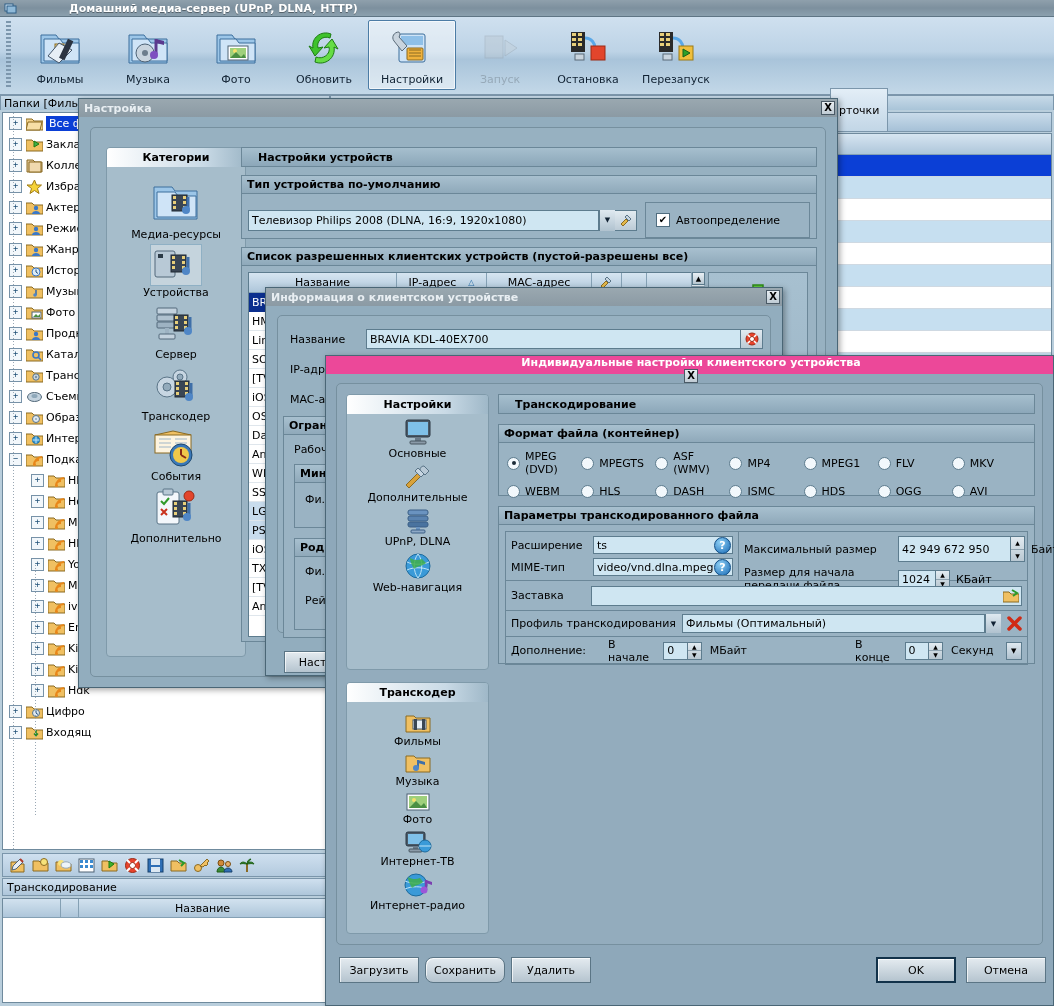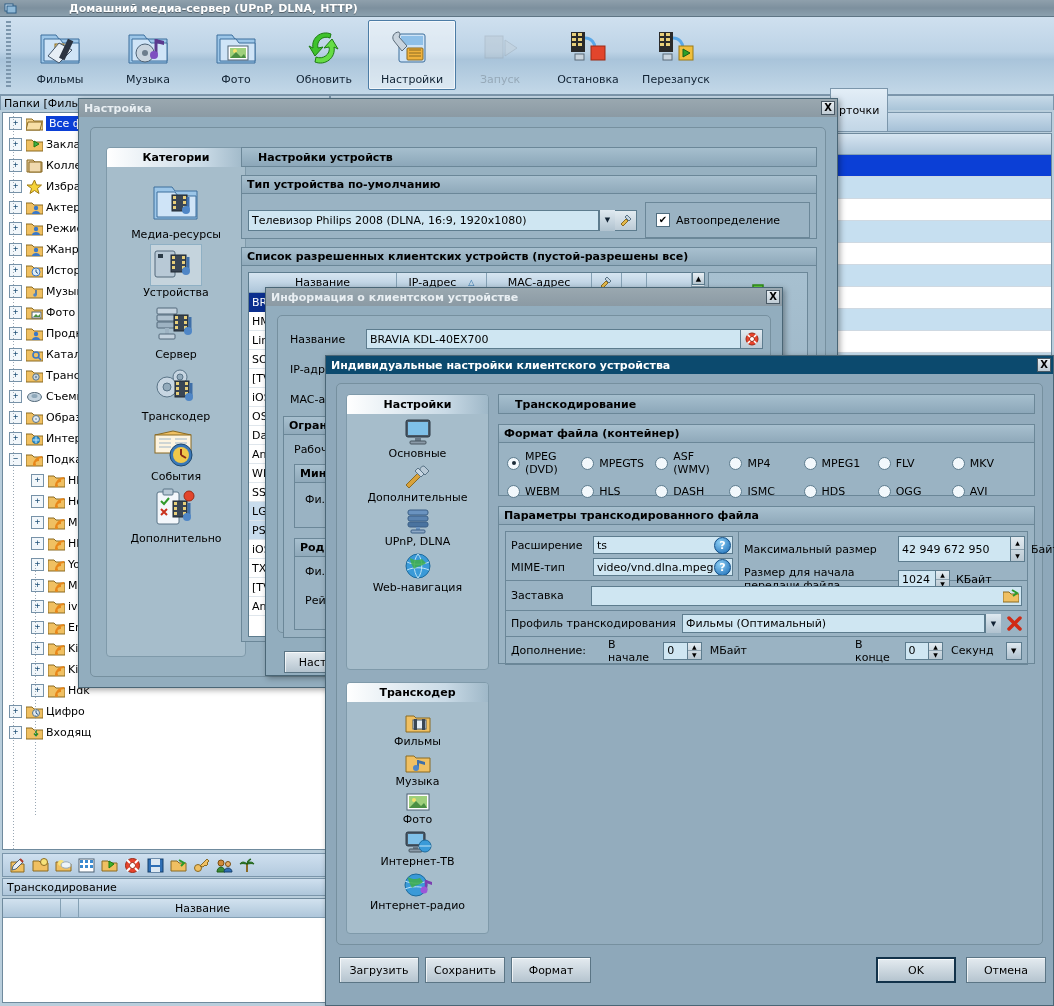--- a/index.html
+++ b/index.html
@@ -107,21 +107,21 @@
     border-bottom:1px solid #cfd9e2;box-sizing:border-box;}
   .lg-row.alt{background:#c6dff0;}
   .lg-row.sel{background:#0b3fd6;color:#fff;}
 
   
   .dlg{position:absolute;background:#92adbe;border:1px solid #4a6676;box-sizing:border-box;
        box-shadow:2px 2px 6px rgba(0,0,0,.35);}
   .dlg-title{height:18px;display:flex;align-items:center;padding:0 2px 0 5px;
     font-size:11px;font-weight:bold;box-sizing:border-box;}
   .dlg-title.inactive{background:linear-gradient(to bottom,#9aa8b0,#8b9aa4);color:#e8eef2;}
-  .dlg-title.active{background:#0c4a6e;color:#fff;}
+  .dlg-title.active{background:#ec4899;color:#fff;flex-direction:column;}
   .dlg-title .sp{flex:1;}
   .xbtn{width:14px;height:14px;background:linear-gradient(to bottom,#e9eff3,#bfcbd4);
     border:1px solid #4a5a66;font-size:10px;font-weight:bold;line-height:12px;text-align:center;
     color:#000;box-sizing:border-box;font-family:"DejaVu Sans",sans-serif;}
   .dlg-body{position:absolute;left:0;right:0;top:18px;bottom:0;}
   .inset{border:1px solid #76909f;border-radius:5px;box-sizing:border-box;
     background:rgba(255,255,255,.05);}
 
   
   .gbox{border:1px solid #6b8798;box-sizing:border-box;background:#9ab3c3;}
@@ -1329,19 +1329,19 @@
             <span class="lbl">Секунд</span>
             <div style="width:18px;height:18px;background:linear-gradient(to bottom,#dfe9f0,#b0c2cf);border:1px solid #5d7c8e;display:flex;align-items:center;justify-content:center;font-size:7px;box-sizing:border-box;margin-left:4px;">▼</div>
           </div>
 
         </div>
       </div>
     </div>
 
     <div style="position:absolute;left:0;bottom:0;width:100%;height:58px;">
       <div class="btn" style="position:absolute;left:13px;top:10px;width:80px;height:26px;">Загрузить</div>
-      <div class="btn" style="position:absolute;left:99px;top:10px;width:80px;height:26px;">Сохранить</div>
-      <div class="btn" style="position:absolute;left:185px;top:10px;width:80px;height:26px;">Формат</div>
+      <div class="btn" style="position:absolute;left:99px;top:10px;width:80px;height:26px;border-radius:8px;">Сохранить</div>
+      <div class="btn" style="position:absolute;left:185px;top:10px;width:80px;height:26px;">Удалить</div>
       <div class="btn default" style="position:absolute;left:550px;top:10px;width:80px;height:26px;">OK</div>
       <div class="btn" style="position:absolute;left:640px;top:10px;width:80px;height:26px;">Отмена</div>
     </div>
   </div>
 </div>
 
 </body></html>

